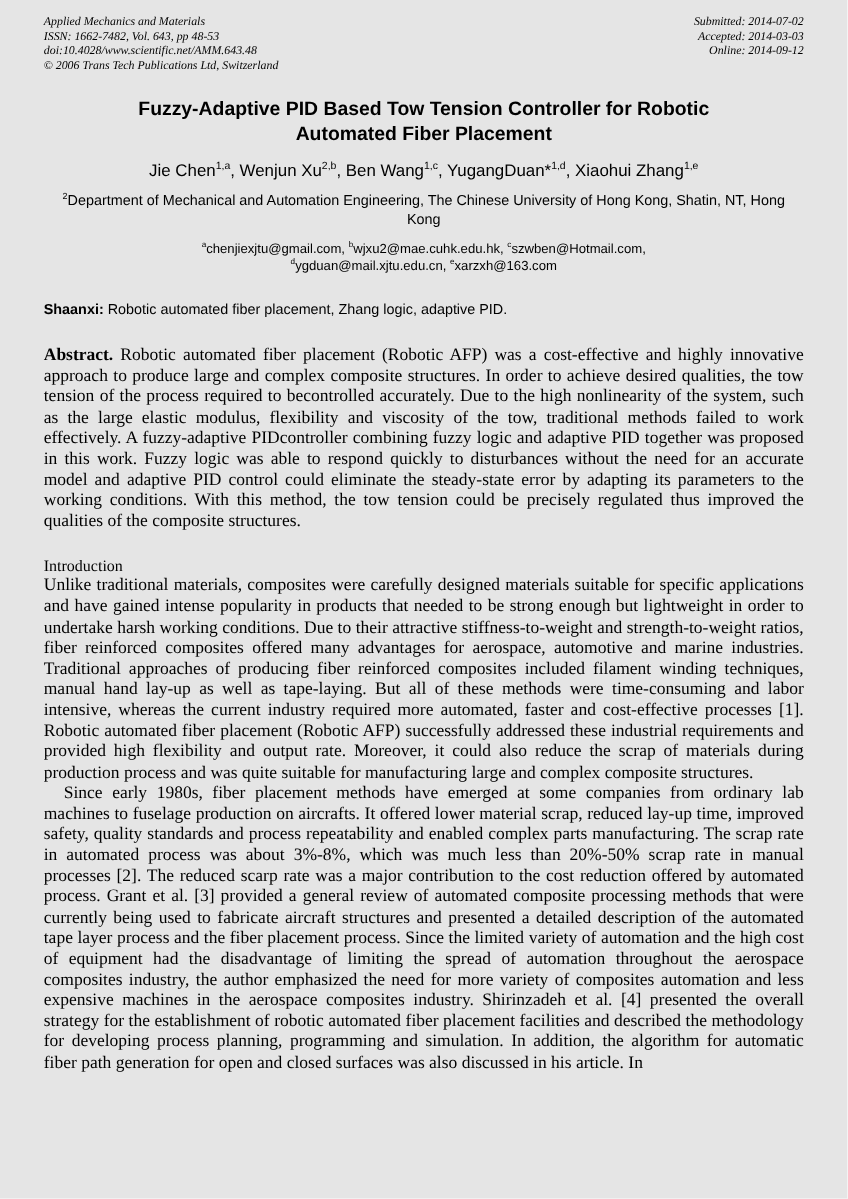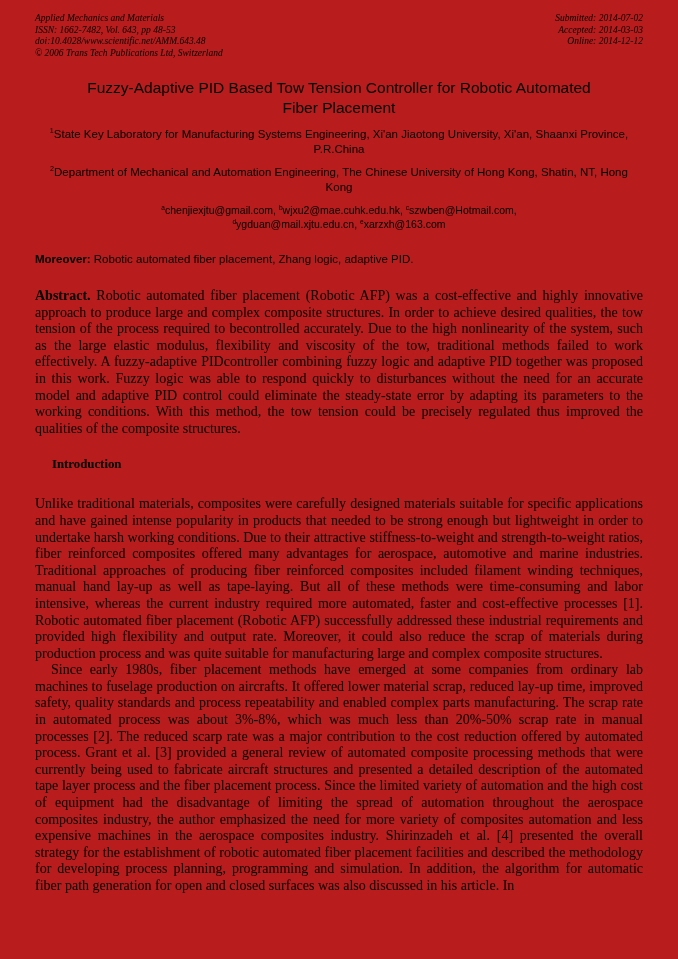--- a/index.html
+++ b/index.html
@@ -1,38 +1,38 @@
 <!DOCTYPE html>
 <html><head>
 <meta charset="utf-8">
 <style>
   html, body { margin: 0; padding: 0; background: #ffffff; }
   .page {
     width: 678px;
     height: 959px;
-    background: #b91c1c;
+    background: #e5e5e5;
     box-sizing: border-box;
     padding: 13px 35px 10px 35px;
     overflow: hidden;
     color: #000000;
   }
   
   .meta-row {
     display: flex;
     justify-content: space-between;
     font-family: "Liberation Serif", serif;
     font-style: italic;
     font-size: 9.5px;
     line-height: 11.5px;
   }
   .meta-right { text-align: right; }
   
   .title {
     font-family: "Liberation Sans", sans-serif;
-    font-weight: normal;
+    font-weight: bold;
     font-size: 15.5px;
     line-height: 20px;
     text-align: center;
     max-width: 520px;
     margin: 19px auto 0 auto;
   }
   
   .authors {
     font-family: "Liberation Sans", sans-serif;
     font-size: 13.5px;
@@ -71,60 +71,60 @@
     font-family: Liberation Serif, serif;
     font-size: 14px;
     line-height: 16.6px;
     text-align: justify;
   }
   .abstract { margin: 22px 0 0 0; }
   .abstract b { font-weight: bold; }
   .section-heading {
     font-family: "Liberation Serif", serif;
     font-size: 12.8px;
-    font-weight: bold;
-    margin: 20px 0 0 17px;
+    font-weight: normal;
+    margin: 20px 0 0 0;
   }
   .body-para { margin: 0; }
-  .body-para.first { margin-top: 24px; }
+  .body-para.first { margin-top: 0; }
   .body-para.indent { text-indent: 16px; }
 </style>
 </head>
 <body>
 
 <div class="page">
 
   <div class="meta-row">
     <div class="meta-left" id="meta-left">
         <div>Applied Mechanics and Materials</div>
         <div>ISSN: 1662-7482, Vol. 643, pp 48-53</div>
         <div>doi:10.4028/www.scientific.net/AMM.643.48</div>
         <div>© 2006 Trans Tech Publications Ltd, Switzerland</div>
       </div>
     <div class="meta-right" id="meta-right">
         <div>Submitted: 2014-07-02</div>
         <div>Accepted: 2014-03-03</div>
-        <div>Online: 2014-12-12</div>
+        <div>Online: 2014-09-12</div>
       </div>
   </div>
 
   <div class="title">Fuzzy-Adaptive PID Based Tow Tension Controller for Robotic Automated Fiber Placement</div>
 
+  <p class="authors" id="authors">Jie Chen<sup>1,a</sup>, Wenjun Xu<sup>2,b</sup>, Ben Wang<sup>1,c</sup>, YugangDuan*<sup>1,d</sup>, Xiaohui Zhang<sup>1,e</sup></p>
 
   <div id="affiliations">
-      <p class="affiliation"><sup>1</sup>State Key Laboratory for Manufacturing Systems Engineering, Xi'an Jiaotong University, Xi'an, Shaanxi Province, P.R.China</p>
       <p class="affiliation"><sup>2</sup>Department of Mechanical and Automation Engineering, The Chinese University of Hong Kong, Shatin, NT, Hong Kong</p>
     </div>
 
   <div class="emails" id="emails">
       <div><sup>a</sup>chenjiexjtu@gmail.com, <sup>b</sup>wjxu2@mae.cuhk.edu.hk, <sup>c</sup>szwben@Hotmail.com,</div>
       <div><sup>d</sup>ygduan@mail.xjtu.edu.cn, <sup>e</sup>xarzxh@163.com</div>
     </div>
 
-  <p class="keywords"><b>Moreover:</b><span> Robotic automated fiber placement, Zhang logic, adaptive PID.</span></p>
+  <p class="keywords"><b>Shaanxi:</b><span> Robotic automated fiber placement, Zhang logic, adaptive PID.</span></p>
 
   <p class="abstract"><b>Abstract.</b><span> Robotic automated fiber placement (Robotic AFP) was a cost-effective and highly innovative approach to produce large and complex composite structures. In order to achieve desired qualities, the tow tension of the process required to becontrolled accurately. Due to the high nonlinearity of the system, such as the large elastic modulus, flexibility and viscosity of the tow, traditional methods failed to work effectively. A fuzzy-adaptive PIDcontroller combining fuzzy logic and adaptive PID together was proposed in this work. Fuzzy logic was able to respond quickly to disturbances without the need for an accurate model and adaptive PID control could eliminate the steady-state error by adapting its parameters to the working conditions. With this method, the tow tension could be precisely regulated thus improved the qualities of the composite structures.</span></p>
 
   <h2 class="section-heading">Introduction</h2>
 
   <div id="intro-paragraphs">
       <p class="body-para first">Unlike traditional materials, composites were carefully designed materials suitable for specific applications and have gained intense popularity in products that needed to be strong enough but lightweight in order to undertake harsh working conditions. Due to their attractive stiffness-to-weight and strength-to-weight ratios, fiber reinforced composites offered many advantages for aerospace, automotive and marine industries. Traditional approaches of producing fiber reinforced composites included filament winding techniques, manual hand lay-up as well as tape-laying. But all of these methods were time-consuming and labor intensive, whereas the current industry required more automated, faster and cost-effective processes [1]. Robotic automated fiber placement (Robotic AFP) successfully addressed these industrial requirements and provided high flexibility and output rate. Moreover, it could also reduce the scrap of materials during production process and was quite suitable for manufacturing large and complex composite structures.</p>
       <p class="body-para indent">Since early 1980s, fiber placement methods have emerged at some companies from ordinary lab machines to fuselage production on aircrafts. It offered lower material scrap, reduced lay-up time, improved safety, quality standards and process repeatability and enabled complex parts manufacturing. The scrap rate in automated process was about 3%-8%, which was much less than 20%-50% scrap rate in manual processes [2]. The reduced scarp rate was a major contribution to the cost reduction offered by automated process. Grant et al. [3] provided a general review of automated composite processing methods that were currently being used to fabricate aircraft structures and presented a detailed description of the automated tape layer process and the fiber placement process. Since the limited variety of automation and the high cost of equipment had the disadvantage of limiting the spread of automation throughout the aerospace composites industry, the author emphasized the need for more variety of composites automation and less expensive machines in the aerospace composites industry. Shirinzadeh et al. [4] presented the overall strategy for the establishment of robotic automated fiber placement facilities and described the methodology for developing process planning, programming and simulation. In addition, the algorithm for automatic fiber path generation for open and closed surfaces was also discussed in his article. In</p>
     </div>
 

